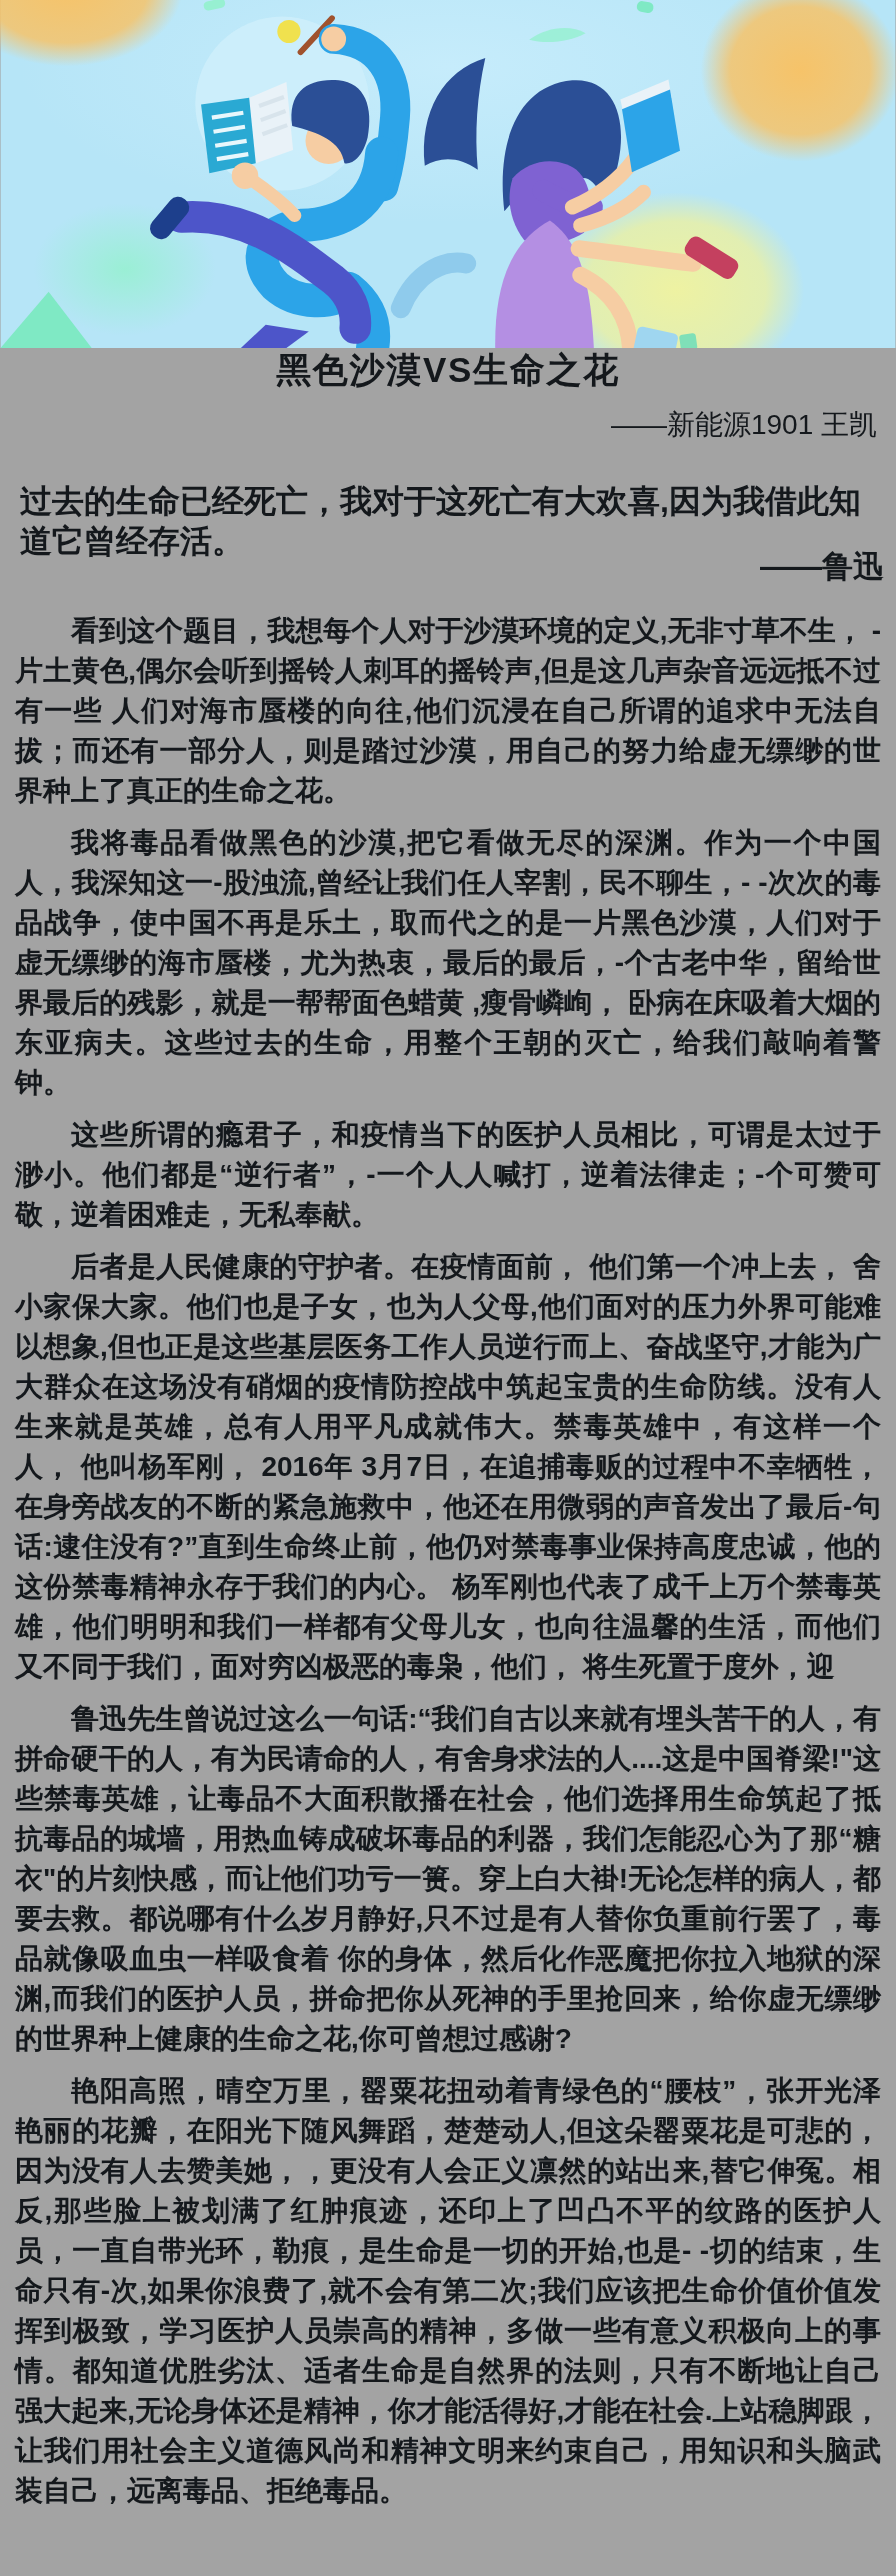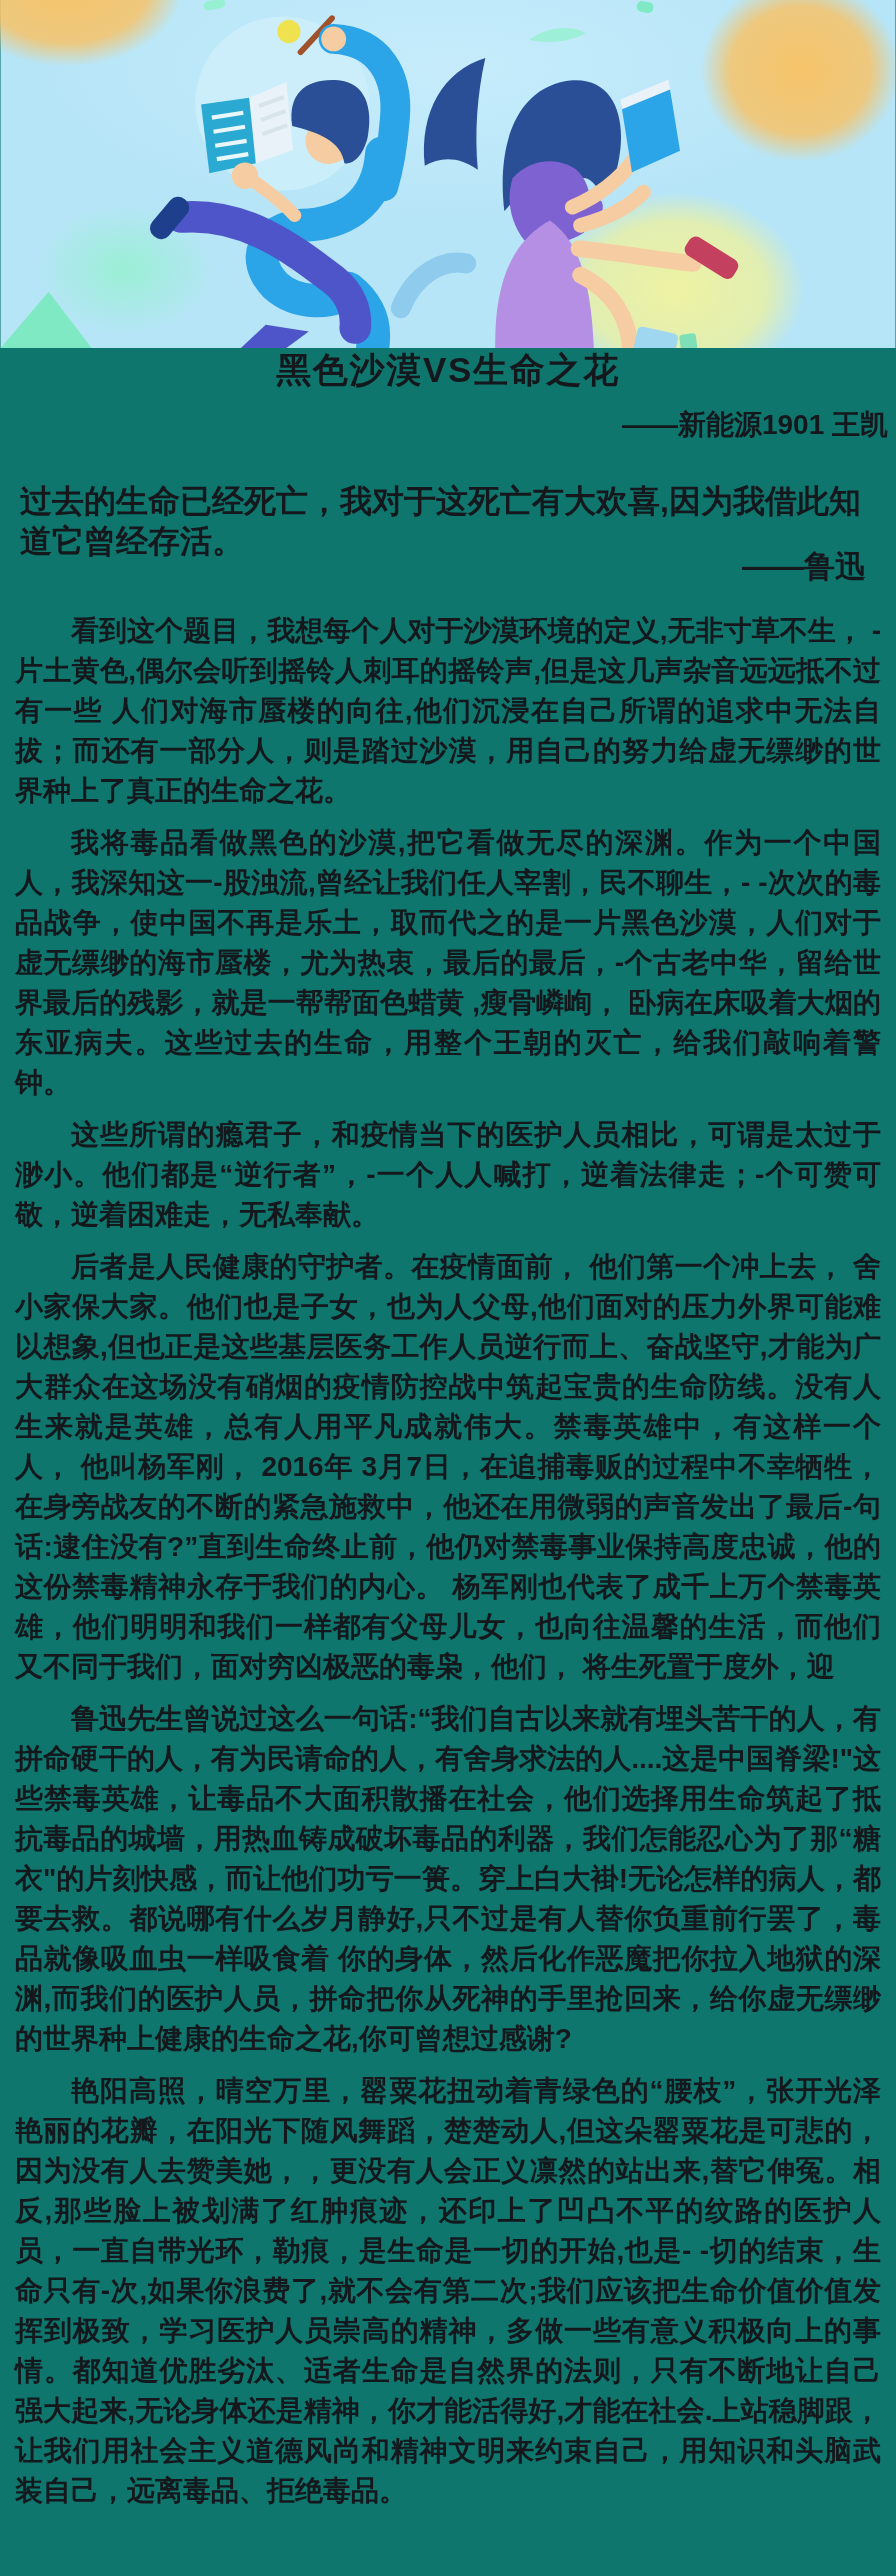--- a/index.html
+++ b/index.html
@@ -6,21 +6,21 @@
   body {
     width: 896px;
     font-family: "Liberation Sans", "DejaVu Sans", sans-serif;
     background: #b6e5f7;
   }
   .page {
     position: relative;
     width: 896px;
     height: 2576px;
     overflow: hidden;
-    background: #0f766e;
+    background: #a3a3a3;
     color: #14181c;
   }
   .hero {
     position: absolute;
     top: 0; left: 0;
     width: 896px;
     height: 348px;
   }
   .hero svg { display: block; }
   .doc-title {
@@ -31,41 +31,41 @@
     font-size: 35px;
     font-weight: 700;
     letter-spacing: 1.7px;
     color: #14181c;
   }
   .byline {
     position: absolute;
     top: 406px; left: 0;
     width: 100%;
     box-sizing: border-box;
-    padding-right: 8px;
+    padding-right: 19px;
     text-align: right;
     font-size: 28px;
-    font-weight: 700;
+    font-weight: 400;
   }
   .epigraph {
     position: absolute;
     top: 481px; left: 0;
     width: 100%;
     box-sizing: border-box;
     padding: 0 16.6px 0 20px;
     font-size: 32px;
     font-weight: 700;
     line-height: 1.25;
   }
   .epigraph-attr {
     position: absolute;
     top: 546px; left: 0;
     width: 100%;
     box-sizing: border-box;
-    padding-right: 30px;
+    padding-right: 12px;
     text-align: right;
     font-size: 31px;
     font-weight: 700;
   }
   .essay {
     position: absolute;
     top: 599px; left: 0;
     width: 100%;
     box-sizing: border-box;
     padding: 0 15px;

